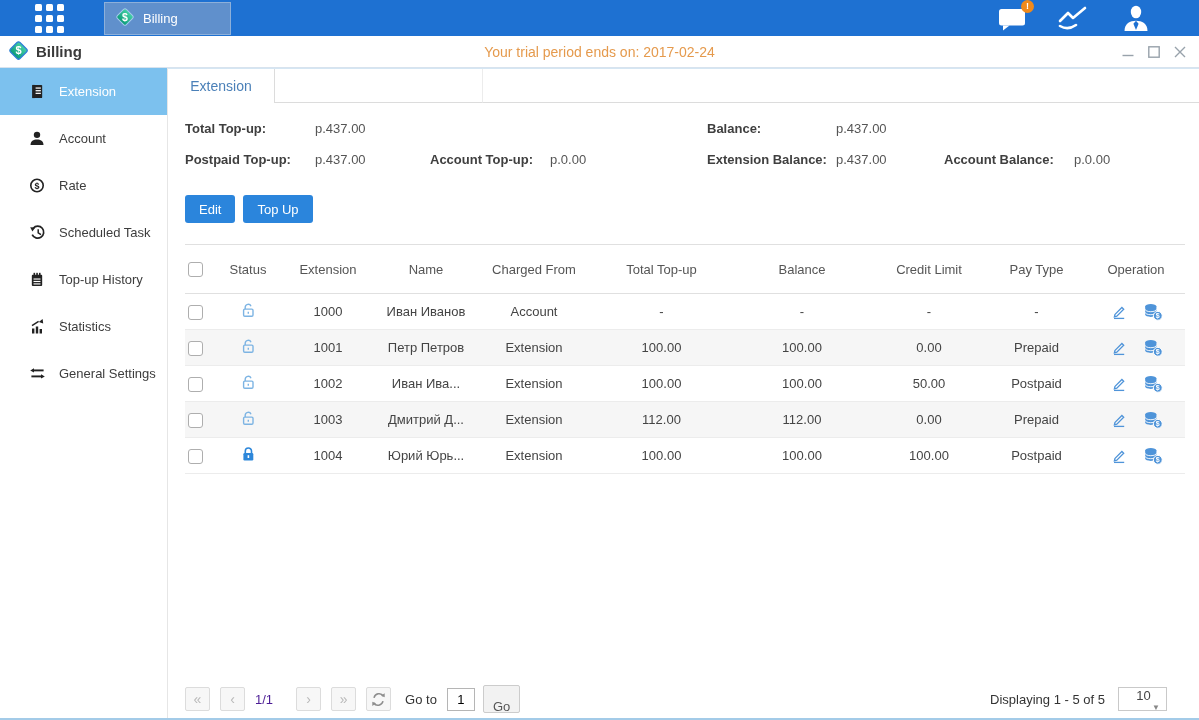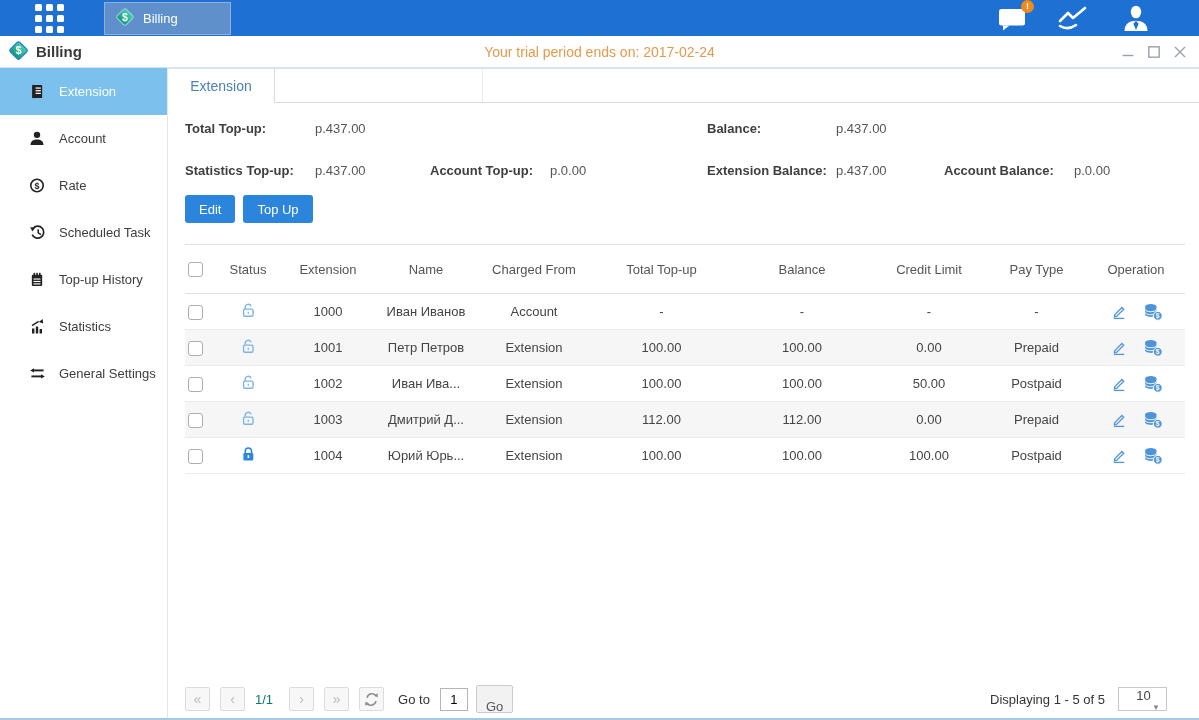--- a/index.html
+++ b/index.html
@@ -26,39 +26,39 @@
   .sidebar { position:absolute; top:68px; left:0; width:168px; bottom:2px; background:#fff; border-right:1px solid #e6e6e6; }
   .side-item { height:47px; display:flex; align-items:center; padding-left:28px; gap:13px; font-size:13px; color:#3d3d3d; cursor:pointer; }
   .side-item.selected { background:#7cc1ee; color:#fff; }
   .side-item .sicon { width:18px; height:17px; display:flex; align-items:center; justify-content:center; }
   
   .main { position:absolute; left:168px; top:68px; right:0; bottom:2px; background:#fff; }
   .tabstrip { position:absolute; top:0; left:0; right:0; height:35px; border-top:1px solid #d5e6f3; display:flex; }
   .tab-active { width:107px; border-right:1px solid #dcdcdc; display:flex; align-items:center; justify-content:center; color:#4b80b8; font-size:14px; background:#fff; cursor:pointer; }
   .strip-fill1 { width:208px; border-bottom:1px solid #dcdcdc; border-right:1px solid #ececec; }
   .strip-fill2 { flex:1; border-bottom:1px solid #dcdcdc; }
-  .summary { position:absolute; left:17px; top:49px; display:grid; grid-template-columns:130px 115px 120px 157px 129px 108px 130px auto; grid-auto-rows:22px; row-gap:20px; font-size:13px; align-items:center; }
+  .summary { position:absolute; left:17px; top:49px; display:grid; grid-template-columns:130px 115px 120px 157px 129px 108px 130px auto; grid-auto-rows:22px; row-gap:9px; font-size:13px; align-items:center; }
   .summary .lbl { font-weight:bold; color:#3f3f3f; }
   .summary .val { color:#555; }
   .actions { position:absolute; left:17px; top:127px; display:flex; gap:8px; }
   .btn-blue { background:#2b85dc; color:#fff; border:none; border-radius:3px; height:28px; padding:0 14px; font-size:13px; font-family:inherit; cursor:pointer; }
   
   .table-wrap { position:absolute; left:17px; top:176px; width:1000px; }
   table { border-collapse:collapse; width:1000px; table-layout:fixed; font-size:13px; }
   thead th { height:49px; border-top:1px solid #e0e0e0; border-bottom:1px solid #e0e0e0; color:#555; font-weight:normal; text-align:center; }
   tbody td { height:35px; border-bottom:1px solid #ececec; color:#444; text-align:center; overflow:hidden; white-space:nowrap; }
   tbody tr:nth-child(even) { background:#f6f6f6; }
   th.cbcol, td.cbcol { text-align:left; padding-left:3px; }
   .cb { display:inline-block; width:15px; height:15px; border:1px solid #aeaeae; border-radius:3px; background:#fff; vertical-align:middle; cursor:pointer; }
   .opcell { display:flex; align-items:center; justify-content:center; gap:15px; height:35px; }
   .icon-btn { cursor:pointer; display:inline-flex; align-items:center; }
   
   .pager { position:absolute; left:17px; right:32px; top:619px; height:24px; display:flex; align-items:center; font-size:13px; color:#333; }
   .pbtn { width:25px; height:24px; background:#f7f7f7; border:1px solid #dcdcdc; border-radius:2px; color:#b9b9b9; font-size:14px; display:flex; align-items:center; justify-content:center; margin-right:10px; cursor:pointer; }
-  .pind { margin-right:16px; color:#0f766e; }
+  .pind { margin-right:23px; color:#4c1d95; }
   .goto-lbl { margin:0 10px 0 4px; color:#333; }
   .goto-input { width:28px; height:23px; border:1px solid #b5b5b5; text-align:center; font-size:13px; font-family:inherit; margin-right:8px; }
   .go-btn { height:24px; background:#f2f2f2; border:1px solid #ccc; border-radius:2px; padding:13px 9px; font-size:13px; color:#555; font-family:inherit; cursor:pointer; }
   .pager-right { margin-left:auto; display:flex; align-items:center; gap:13px; }
   .psize { width:49px; height:24px; border:1px solid #c9c9c9; display:flex; align-items:center; padding:0 6px 0 8px; cursor:pointer; background:#fff; color:#444;flex-direction:column; }
   .psize .caret { margin-left:auto; font-size:8px; color:#888; }
   .bottom-edge { position:absolute; left:0; right:0; bottom:0; height:2px; background:#a3cbe8; }
 </style>
 </head>
 <body>
@@ -241,21 +241,21 @@
 
   <div class="summary">
     <span class="lbl">Total Top-up:</span>
     <span class="val">p.437.00</span>
     <span></span>
       <span></span>
     <span class="lbl">Balance:</span>
     <span class="val">p.437.00</span>
     <span></span>
       <span></span>
-    <span class="lbl">Statistics Top-up:</span>
+    <span class="lbl">Postpaid Top-up:</span>
     <span class="val">p.437.00</span>
     <span class="lbl">Account Top-up:</span>
     <span class="val">p.0.00</span>
     <span class="lbl">Extension Balance:</span>
     <span class="val">p.437.00</span>
     <span class="lbl">Account Balance:</span>
     <span class="val">p.0.00</span>
   </div>
 
   <div class="actions">

